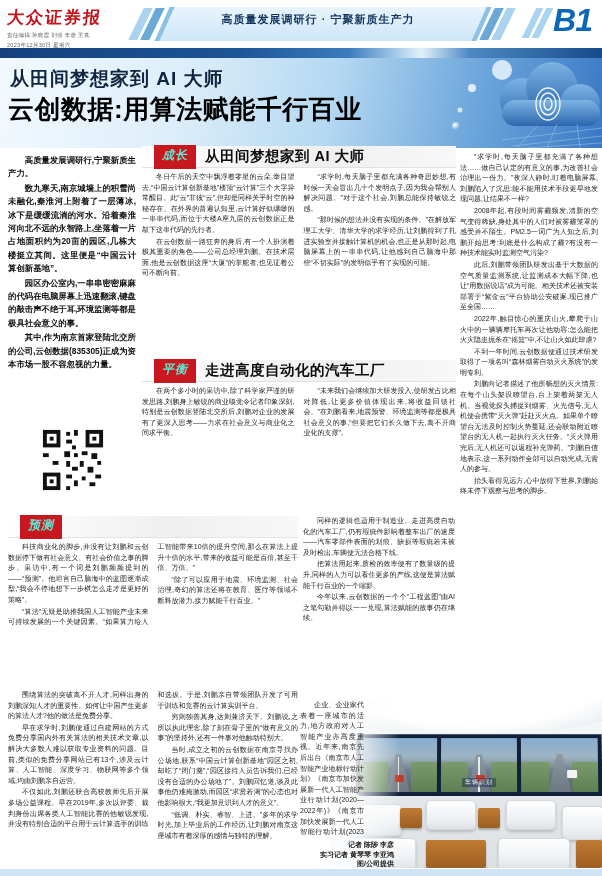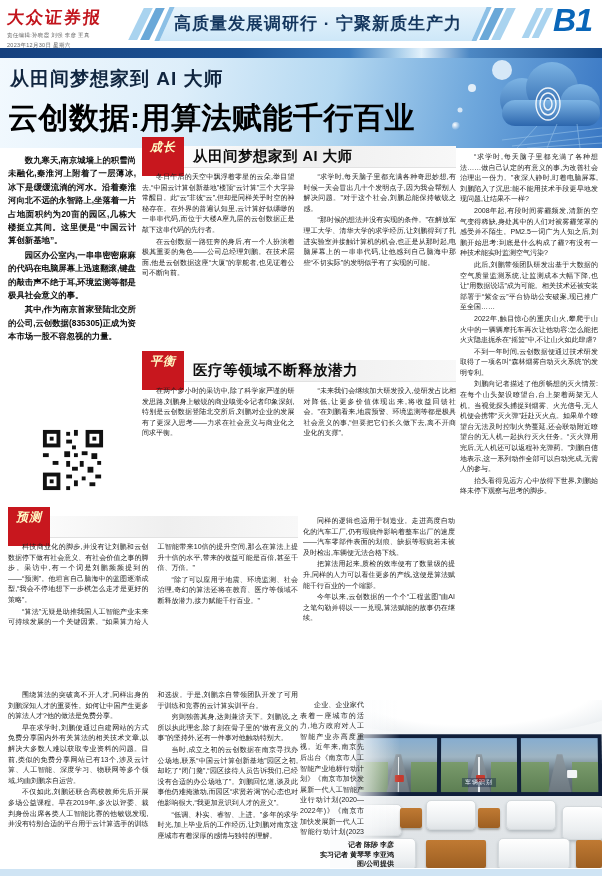--- a/index.html
+++ b/index.html
@@ -11,49 +11,49 @@
   .masthead{position:absolute;left:7px;top:6px;width:130px;}
   .masthead-name{font-family:"Liberation Serif","DejaVu Serif",serif;font-weight:900;
       font-size:17px;color:#c2151d;letter-spacing:2px;transform:skewX(-6deg);}
   .masthead-sub{font-size:5.5px;color:#666;line-height:7px;margin-top:3px;letter-spacing:.3px;}
   .banner{position:absolute;left:128px;top:5px;width:380px;height:38px;}
   .banner-bg{position:absolute;left:34px;top:2px;right:24px;bottom:2px;background:
       linear-gradient(180deg,#e8f4fc 0%,#cde7f8 100%);transform:skewX(-24deg);
       border-left:5px solid #8cc0e6;border-right:5px solid #8cc0e6;}
   .slash{position:absolute;width:9px;height:32px;transform:skewX(-26deg);background:#a9d3ef;top:3px;}
   .slash.s2{background:#6aa8d8;}
-  .banner-title{position:absolute;left:0;right:0;top:7px;text-align:center;font-size:17px;
+  .banner-title{position:absolute;left:0;right:0;top:7px;text-align:center;font-size:11px;
       font-weight:900;color:#14365e;letter-spacing:1px;}
   .page-no{position:absolute;right:10px;top:2px;font-size:32px;font-weight:900;
       color:#0a66b8;font-style:italic;letter-spacing:-1px;}
   .pn-slash{position:absolute;width:7px;height:30px;transform:skewX(-26deg);top:8px;background:#a9d3ef;}
   .topbar{position:absolute;left:0;top:48px;width:602px;height:10px;background:
       linear-gradient(90deg,#15407e 0%,#1d5597 40%,#3c7cbe 58%,#a7cdea 66%,#e2f1fb 70%,#4d88c4 78%,#174b8b 100%);}
 
   
   .hero{position:absolute;left:0;top:58px;width:602px;height:90px;overflow:hidden;background:
       linear-gradient(100deg,#f2f9fe 0%,#ddeefa 30%,#b4d8f1 55%,#6ea7dc 78%,#3a78c4 100%);}
   .hero-kicker{position:absolute;left:10px;top:8px;font-size:19px;font-weight:700;color:#10253f;letter-spacing:1px;}
-  .hero-title{position:absolute;left:8px;top:40px;font-size:30px;font-weight:900;color:#000;letter-spacing:.5px;}
+  .hero-title{position:absolute;left:8px;top:34px;font-size:26px;font-weight:900;color:#000;letter-spacing:.5px;}
   .hero-dot{position:absolute;left:452px;top:64px;width:8px;height:8px;border-radius:50%;
       background:radial-gradient(circle at 35% 35%,#fff,#3f8ad0);}
   .cloud{position:absolute;right:0;top:0;}
 
   
   .blk{position:absolute;overflow:hidden;}
   .bodytext p{font-size:7px;line-height:10.6px;text-align:justify;text-indent:2em;
       margin:0 0 1px;color:#1d1d1d;}
   .cols2{column-count:2;column-gap:9px;}
   .intro p{font-size:8.4px;font-weight:700;line-height:13.4px;color:#101010;}
 
   .sec-head{position:absolute;display:flex;align-items:center;height:21px;
       background:linear-gradient(90deg,#ffffff 0%,#efefef 55%,#f8f8f8 100%);
       border-bottom:1px solid #e2e2e2;}
-  .sec-label{background:#c8171e;color:#fef9c3;font-size:12px;font-weight:900;font-style:italic;
-      padding:2px 8px 20px;letter-spacing:1px;flex:none;}
+  .sec-label{background:#c8171e;color:#5eead4;font-size:12px;font-weight:900;font-style:italic;
+      padding:2px 8px 5px;letter-spacing:1px;flex:none;margin-left:12px;}
   .sec-title{font-size:14.5px;font-weight:900;color:#0d0d0d;margin-left:9px;letter-spacing:.5px;white-space:nowrap;}
 
   
   .qr{position:absolute;left:41px;top:428px;width:64px;height:64px;}
 
   
   .photo{position:absolute;left:330px;top:700px;width:272px;height:168px;overflow:hidden;
       background:linear-gradient(180deg,#f7f9fa 0%,#eef1f3 38%,#e3e7ea 60%,#dde1e4 100%);z-index:1;}
   .ceiling{position:absolute;left:-20px;top:-34px;width:320px;height:70px;border-radius:50%;
       background:radial-gradient(ellipse at 50% 30%,#ffffff 55%,#e9edf0 80%,#dfe4e7 100%);}
@@ -136,20 +136,21 @@
           <path d="M205 66 L195 90"></path>
           <path d="M225 66 L228 90"></path>
       </g>
     </svg>
     <div class="hero-kicker">从田间梦想家到 AI 大师</div>
     <div class="hero-title">云创数据:用算法赋能千行百业</div>
     <div class="hero-dot"></div>
   </div>
 
   <div class="blk bodytext intro" style="left:8px;top:154px;width:128px;height:266px;">
+    <p>高质量发展调研行,宁聚新质生产力。</p>
     <p>数九寒天,南京城墙上的积雪尚未融化,秦淮河上附着了一层薄冰,冰下是缓缓流淌的河水。沿着秦淮河向北不远的永智路上,坐落着一片占地面积约为20亩的园区,几栋大楼挺立其间。这里便是“中国云计算创新基地”。</p>
     <p>园区办公室内,一串串密密麻麻的代码在电脑屏幕上迅速翻滚,键盘的敲击声不绝于耳,环境监测等都是极具社会意义的事。</p>
     <p>其中,作为南京首家登陆北交所的公司,云创数据(835305)正成为资本市场一股不容忽视的力量。</p>
   </div>
 
   <svg class="qr" viewBox="0 0 33 33">
     <rect x="0" y="0" width="33" height="33" fill="#fff"></rect>
     <g fill="#111">
       <rect x="1" y="1" width="9" height="9"></rect>
         <rect x="23" y="1" width="9" height="9"></rect>
@@ -190,21 +191,21 @@
   </div>
   <div class="blk bodytext cols2" style="left:142px;top:172px;width:314px;height:184px;">
     <p>冬日午后的天空中飘浮着零星的云朵,举目望去,“中国云计算创新基地”楼顶“云计算”三个大字异常醒目。此“云”非彼“云”,但却是同样关乎时空的神秘存在。在外界的普遍认知里,云计算好似缥缈的一串串代码,而位于大楼A座九层的云创数据正是敲下这串代码的先行者。</p>
     <p>在云创数据一路狂奔的身后,有一个人扮演着极其重要的角色——公司总经理刘鹏。在技术层面,他是云创数据这座“大厦”的掌舵者,也见证着公司不断向前。</p>
     <p>“求学时,每天脑子里都充满各种奇思妙想,有时候一天会冒出几十个发明点子,因为我会帮别人解决问题。”对于这个社会,刘鹏总能保持敏锐之感。</p>
     <p>“那时候的想法并没有实现的条件。”在解放军理工大学、清华大学的求学经历,让刘鹏得到了扎进实验室并接触计算机的机会,也正是从那时起,电脑屏幕上的一串串代码,让他感到自己脑海中那些“不切实际”的发明似乎有了实现的可能。</p>
   </div>
 
   <div class="sec-head" style="left:142px;top:360px;width:314px;">
     <span class="sec-label">平衡</span>
-    <span class="sec-title">医疗等领域不断释放潜力</span>
+    <span class="sec-title">走进高度自动化的汽车工厂</span>
   </div>
   <div class="blk bodytext cols2" style="left:142px;top:386px;width:314px;height:126px;">
     <p>在两个多小时的采访中,除了科学家严谨的研发思路,刘鹏身上敏锐的商业嗅觉令记者印象深刻,特别是云创数据登陆北交所后,刘鹏对企业的发展有了更深入思考——力求在社会意义与商业化之间求平衡。</p>
     <p>“未来我们会继续加大研发投入,使研发占比相对降低,让更多价值体现出来,将收益回馈社会。”在刘鹏看来,地震预警、环境监测等都是极具社会意义的事,“但要把它们长久做下去,离不开商业化的支撑”。</p>
   </div>
 
   <div class="sec-head" style="left:8px;top:516px;width:290px;">
     <span class="sec-label">预测</span>
   </div>
   <div class="blk bodytext cols2" style="left:8px;top:542px;width:290px;height:116px;">

